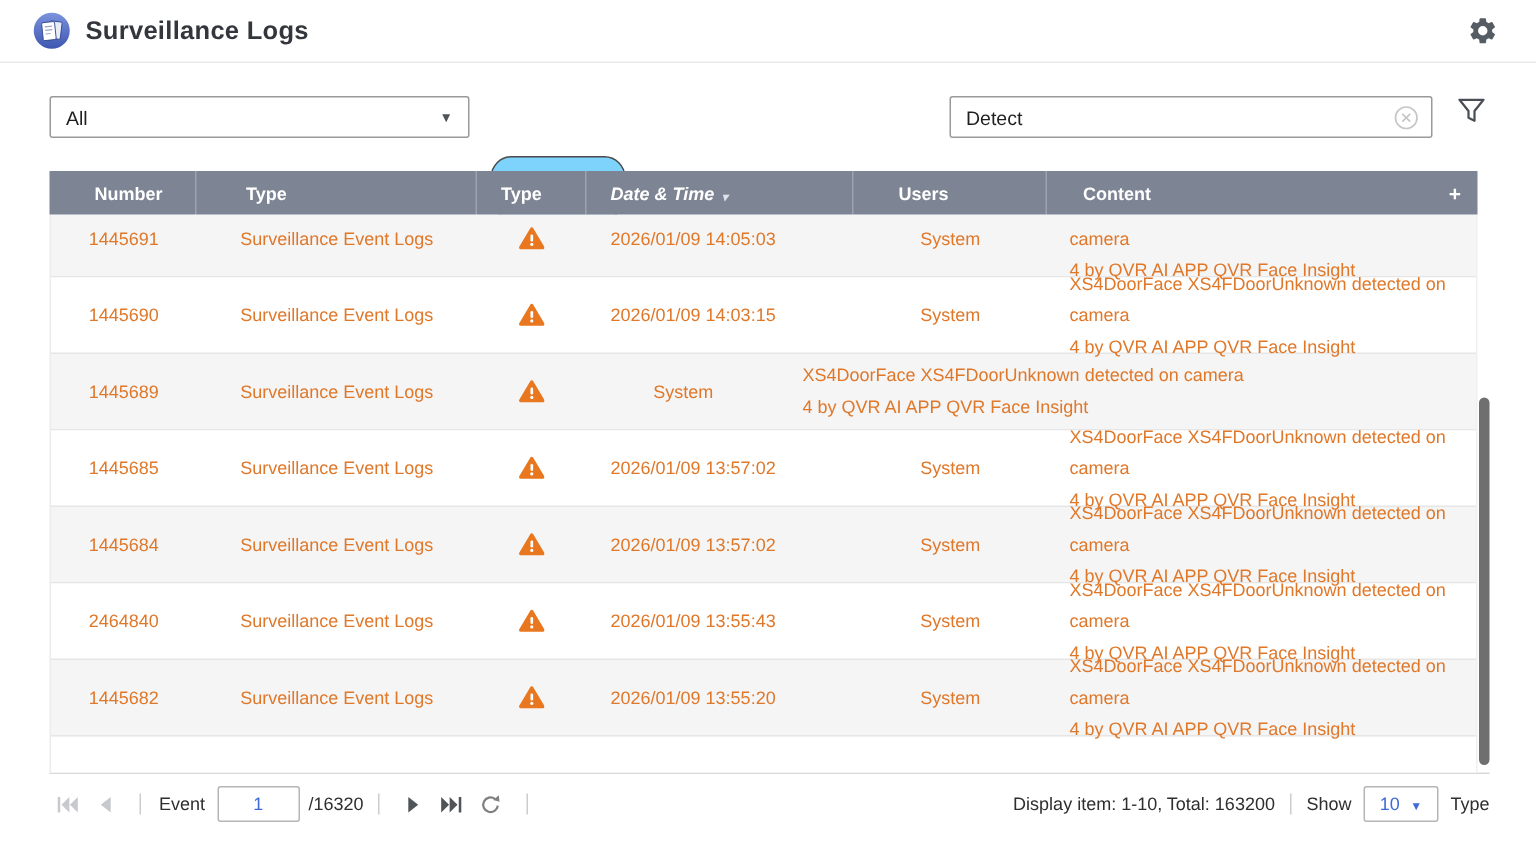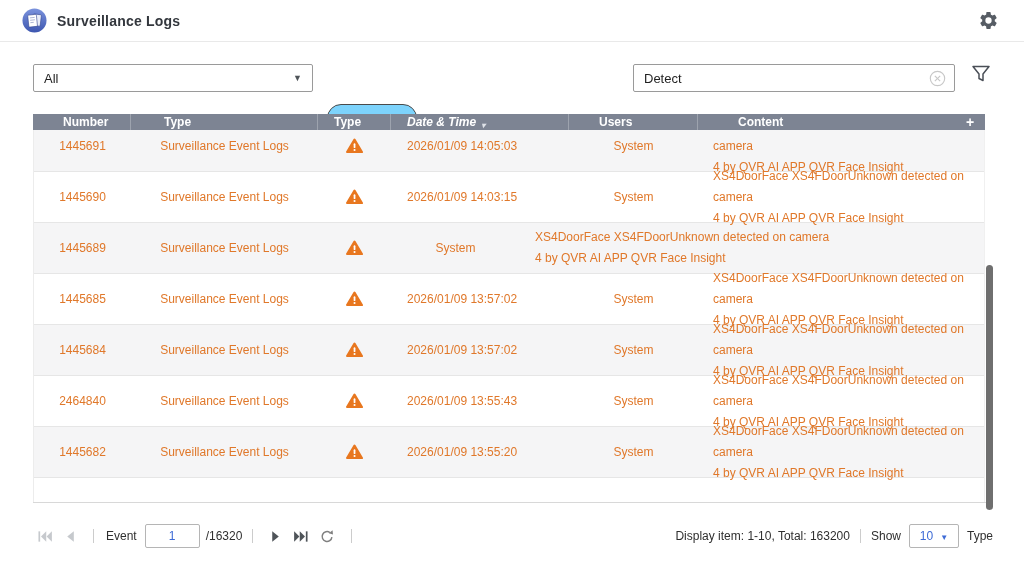--- a/index.html
+++ b/index.html
@@ -5,49 +5,49 @@
   * { margin:0; padding:0; box-sizing:border-box; }
   html,body { background:#fff; }
   .app {
     position:relative; width:1024px; height:570px; background:#fff;
     font-family:"Liberation Sans", sans-serif; color:#2f3237; overflow:hidden;
   }
 
   
   .top-bar { height:42px; display:flex; align-items:center; padding:0 25px 0 22px; border-bottom:1px solid #e9e9e9; }
   .app-icon { width:25px; height:25px; flex:0 0 auto; }
-  .page-title { font-size:14px; font-weight:bold; color:#33373d; margin-left:10px; letter-spacing:.2px; }
+  .page-title { font-size:17px; font-weight:bold; color:#33373d; margin-left:10px; letter-spacing:.2px; }
   .gear { margin-left:auto; width:21px; height:21px; cursor:pointer; }
 
   
   .toolbar { display:flex; align-items:flex-start; margin:22px 33px 0 33px; height:28px; }
   .select-box { width:280px; height:28px; border:1px solid #9a9a9a; border-radius:2px;
     display:flex; align-items:center; padding:0 10px; font-size:13px; color:#1f1f1f; background:#fff; cursor:pointer; }
   .select-caret { margin-left:auto; font-size:9px; color:#4f5459; }
   .export-btn { height:42px; margin-left:14px; padding:0 25px; border:1.5px solid #4a4a4a; border-radius:14px;
     background:#7dd3fc; font-size:13px; color:#1f1f1f; display:flex; align-items:center; cursor:pointer;
     font-family:"Liberation Sans", sans-serif;margin-top:40px; }
   .search-box { margin-left:auto; width:322px; height:28px; border:1px solid #9a9a9a; border-radius:2px;
     display:flex; align-items:center; padding:0 8px 0 10px; font-size:13px; color:#1f1f1f; background:#fff; }
   .search-text { flex:1; border:none; outline:none; font-size:13px; color:#1f1f1f; background:transparent;
     font-family:"Liberation Sans", sans-serif; }
   .clear-icon { width:17px; height:17px; cursor:pointer; flex:0 0 auto; }
   .funnel { width:20px; height:20px; margin-left:16px; cursor:pointer; flex:0 0 auto; }
 
   
   .log-table { position:absolute; left:33px; top:114px; width:960px; border-bottom:1px solid #d8d8d8; }
-  .thead { position:relative; z-index:2; width:952px; height:16px; background:#7d8493; display:flex; align-items:stretch; }
+  .thead { position:relative; z-index:2; width:952px; height:29px; background:#7d8493; display:flex; align-items:stretch; }
   .th { display:flex; align-items:center; color:#fff; font-size:12px; font-weight:bold; }
   .th + .th { border-left:1px solid rgba(255,255,255,.25); }
   .col-number { width:97px; }  .th.col-number { padding-left:30px; }
   .col-type   { width:187px; } .th.col-type   { padding-left:33px; }
   .col-level  { width:73px; }  .th.col-level  { padding-left:16px; }
   .col-date   { width:178px; } .th.col-date   { padding-left:16px;font-style:italic; }
   .col-users  { width:129px; } .th.col-users  { padding-left:30px; }
-  .col-content{ flex:1; }      .th.col-content{ padding-left:40px; }
+  .col-content{ flex:1; }      .th.col-content{ padding-left:24px; }
   .sort-caret { font-size:8px; color:#dfe2e8; margin-left:5px; margin-top:6px; }
   .add-col { width:30px; display:flex; align-items:center; justify-content:center;
     color:#fff; font-size:14px; font-weight:bold; cursor:pointer; border-left:none; }
 
   .tbody { position:relative; z-index:1; width:952px; height:372px; overflow:hidden; background:#fff;
     border-left:1px solid #ececec; border-right:1px solid #f0f0f0; }
   .rows { margin-top:-9px; }
   .tr { display:flex; height:51px; border-bottom:1px solid #e6e6e6; background:#fff; }
   .tr.alt { background:#f5f5f6; }
   .td { display:flex; align-items:center; justify-content:center; font-size:12px; color:#e0782a; }

